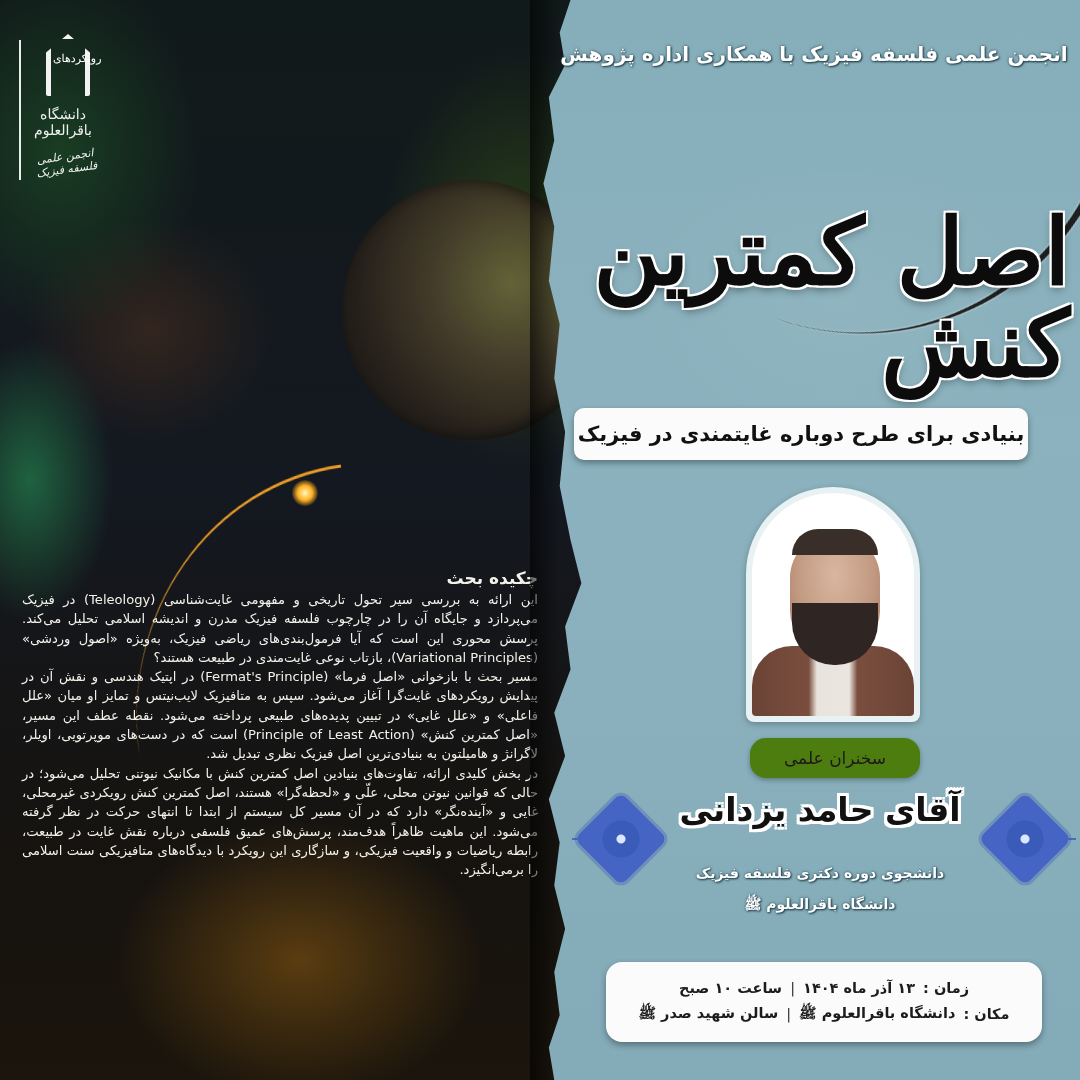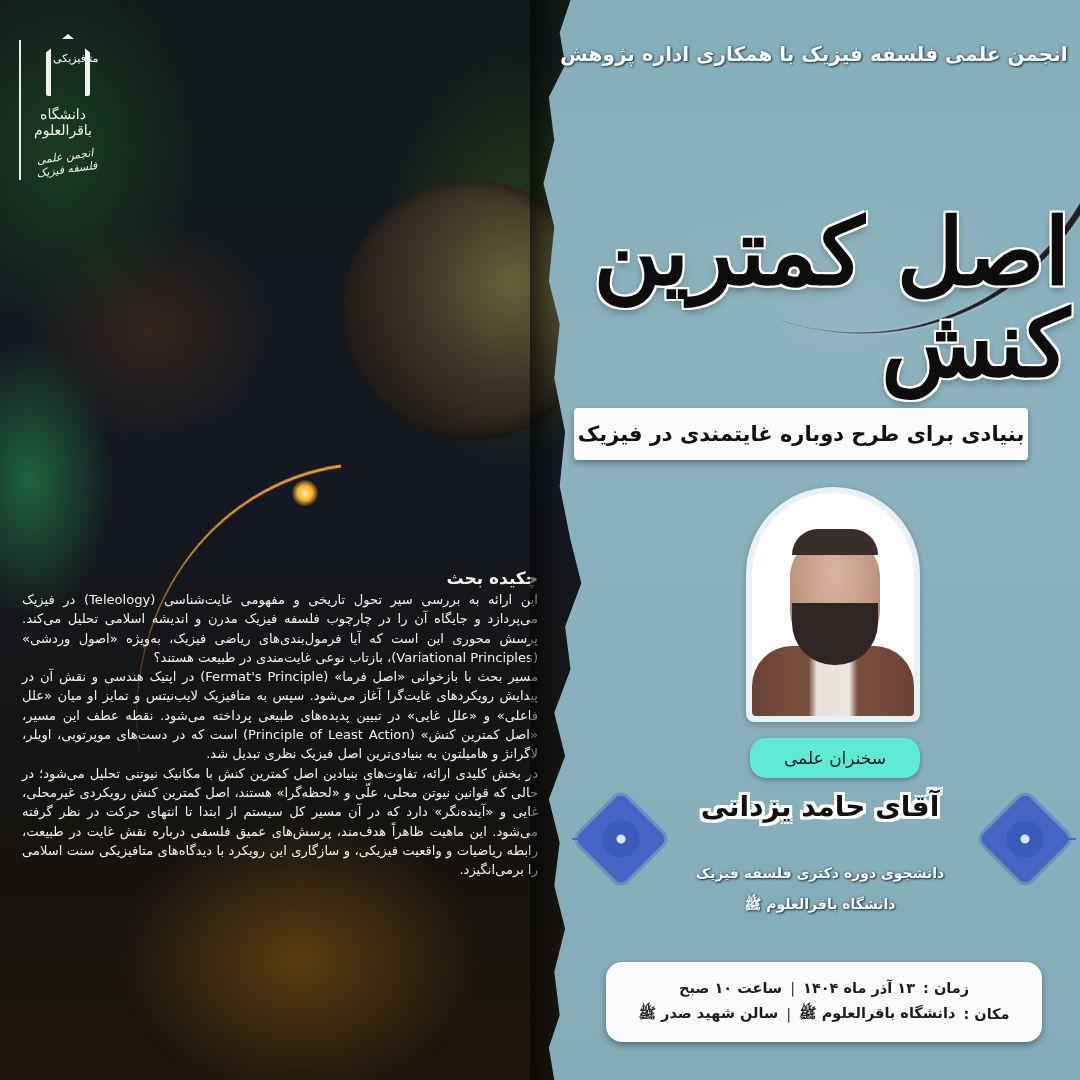--- a/index.html
+++ b/index.html
@@ -90,21 +90,21 @@
   }
   .title-swoosh {
     position:absolute; left: 810px; top: 110px; width: 260px; height: 260px;
     border-right: 7px solid #111; border-radius: 0 0 100% 0; transform: rotate(20deg);
     filter: drop-shadow(0 0 1px #fff);
     opacity: 0.9;
   }
 
   .subtitle-box {
     position: absolute; left: 574px; top: 408px; width: 454px; height: 52px;
-    background: #fbfbfb; border-radius: 4px;
+    background: #fbfbfb; border-radius: 10px;
     box-shadow: 0 3px 6px rgba(0,0,0,0.35);
     display: flex; align-items: center; justify-content: center;
     font-size: 21px; font-weight: bold; color: #111;
   }
 
   .photo-arch {
     position: absolute; left: 746px; top: 487px; width: 174px; height: 235px;
     border-radius: 87px 87px 8px 8px; background: #e9f2f3;
     box-shadow: 0 2px 6px rgba(0,0,0,0.25);
     padding: 6px;
@@ -123,28 +123,28 @@
   }
   .photo .hair { position:absolute; left:40px; top:36px; width:86px; height:26px; border-radius:43px 43px 0 0; background:#3a2e28; }
   .photo .jacket {
     position:absolute; left: 0; bottom: 0; width: 100%; height: 70px;
     background: linear-gradient(90deg, #6b4436 0%, #7a4e3e 35%, #e8e3dc 40%, #eae5de 60%, #7a4e3e 65%, #6b4436 100%);
     border-radius: 40px 40px 0 0;
   }
 
   .role-pill {
     position: absolute; left: 750px; top: 738px; width: 170px; height: 40px;
-    background: #5eead4; border-radius: 16px; box-shadow: 0 2px 5px rgba(0,0,0,0.3);
+    background: #4d7c0f; border-radius: 16px; box-shadow: 0 2px 5px rgba(0,0,0,0.3);
     display: flex; align-items: center; justify-content: center;
     font-size: 17px; color: #1a1a1a;
   }
 
   .speaker-name {
     position: absolute; left: 640px; top: 790px; width: 360px; text-align: center;
-    font-size: 28px; font-weight: bold; color: #111;
+    font-size: 33px; font-weight: bold; color: #111;
     text-shadow: -3px -3px 0 #fff, 3px -3px 0 #fff, -3px 3px 0 #fff, 3px 3px 0 #fff, 0 3px 0 #fff, 3px 0 0 #fff, -3px 0 0 #fff, 0 -3px 0 #fff;
   }
   .ornament {
     position: absolute; width: 66px; height: 66px; top: 806px;
     background:
       radial-gradient(circle at 50% 50%, #dbe6ff 0 4px, transparent 5px),
       radial-gradient(circle at 50% 50%, #3a5bb8 0 18px, transparent 19px),
       #4564c4;
     transform: rotate(45deg); border-radius: 8px;
     box-shadow: 0 0 0 3px rgba(60,90,190,0.35);
@@ -175,21 +175,21 @@
 
 <div class="space">
   <div class="stars"></div>
   <div class="planet"></div>
   <div class="comet-trail"></div>
   <div class="comet-head"></div>
 </div>
 
 <div class="logo-line"></div>
 <div class="logo-emblem"></div>
-<div class="logo-emblem-inner">متافیزیکی</div>
+<div class="logo-emblem-inner">رویکردهای</div>
 <div class="logo-text1">دانشگاه باقرالعلوم</div>
 <div class="logo-text2">انجمن علمی فلسفه فیزیک</div>
 
 <div class="abstract">
   <h3>چکیده بحث</h3>
   <p>این ارائه به بررسی سیر تحول تاریخی و مفهومی غایت‌شناسی (Teleology) در فیزیک می‌پردازد و جایگاه آن را در چارچوب فلسفه فیزیک مدرن و اندیشه اسلامی تحلیل می‌کند. پرسش محوری این است که آیا فرمول‌بندی‌های ریاضی فیزیک، به‌ویژه «اصول وردشی» (Variational Principles)، بازتاب نوعی غایت‌مندی در طبیعت هستند؟</p>
   <p>مسیر بحث با بازخوانی «اصل فرما» (Fermat's Principle) در اپتیک هندسی و نقش آن در پیدایش رویکردهای غایت‌گرا آغاز می‌شود. سپس به متافیزیک لایب‌نیتس و تمایز او میان «علل فاعلی» و «علل غایی» در تبیین پدیده‌های طبیعی پرداخته می‌شود. نقطه عطف این مسیر، «اصل کمترین کنش» (Principle of Least Action) است که در دست‌های موپرتویی، اویلر، لاگرانژ و هامیلتون به بنیادی‌ترین اصل فیزیک نظری تبدیل شد.</p>
   <p>در بخش کلیدی ارائه، تفاوت‌های بنیادین اصل کمترین کنش با مکانیک نیوتنی تحلیل می‌شود؛ در حالی که قوانین نیوتن محلی، علّی و «لحظه‌گرا» هستند، اصل کمترین کنش رویکردی غیرمحلی، غایی و «آینده‌نگر» دارد که در آن مسیر کل سیستم از ابتدا تا انتهای حرکت در نظر گرفته می‌شود. این ماهیت ظاهراً هدف‌مند، پرسش‌های عمیق فلسفی درباره نقش غایت در طبیعت، رابطه ریاضیات و واقعیت فیزیکی، و سازگاری این رویکرد با دیدگاه‌های متافیزیکی سنت اسلامی را برمی‌انگیزد.</p>
 </div>
 

